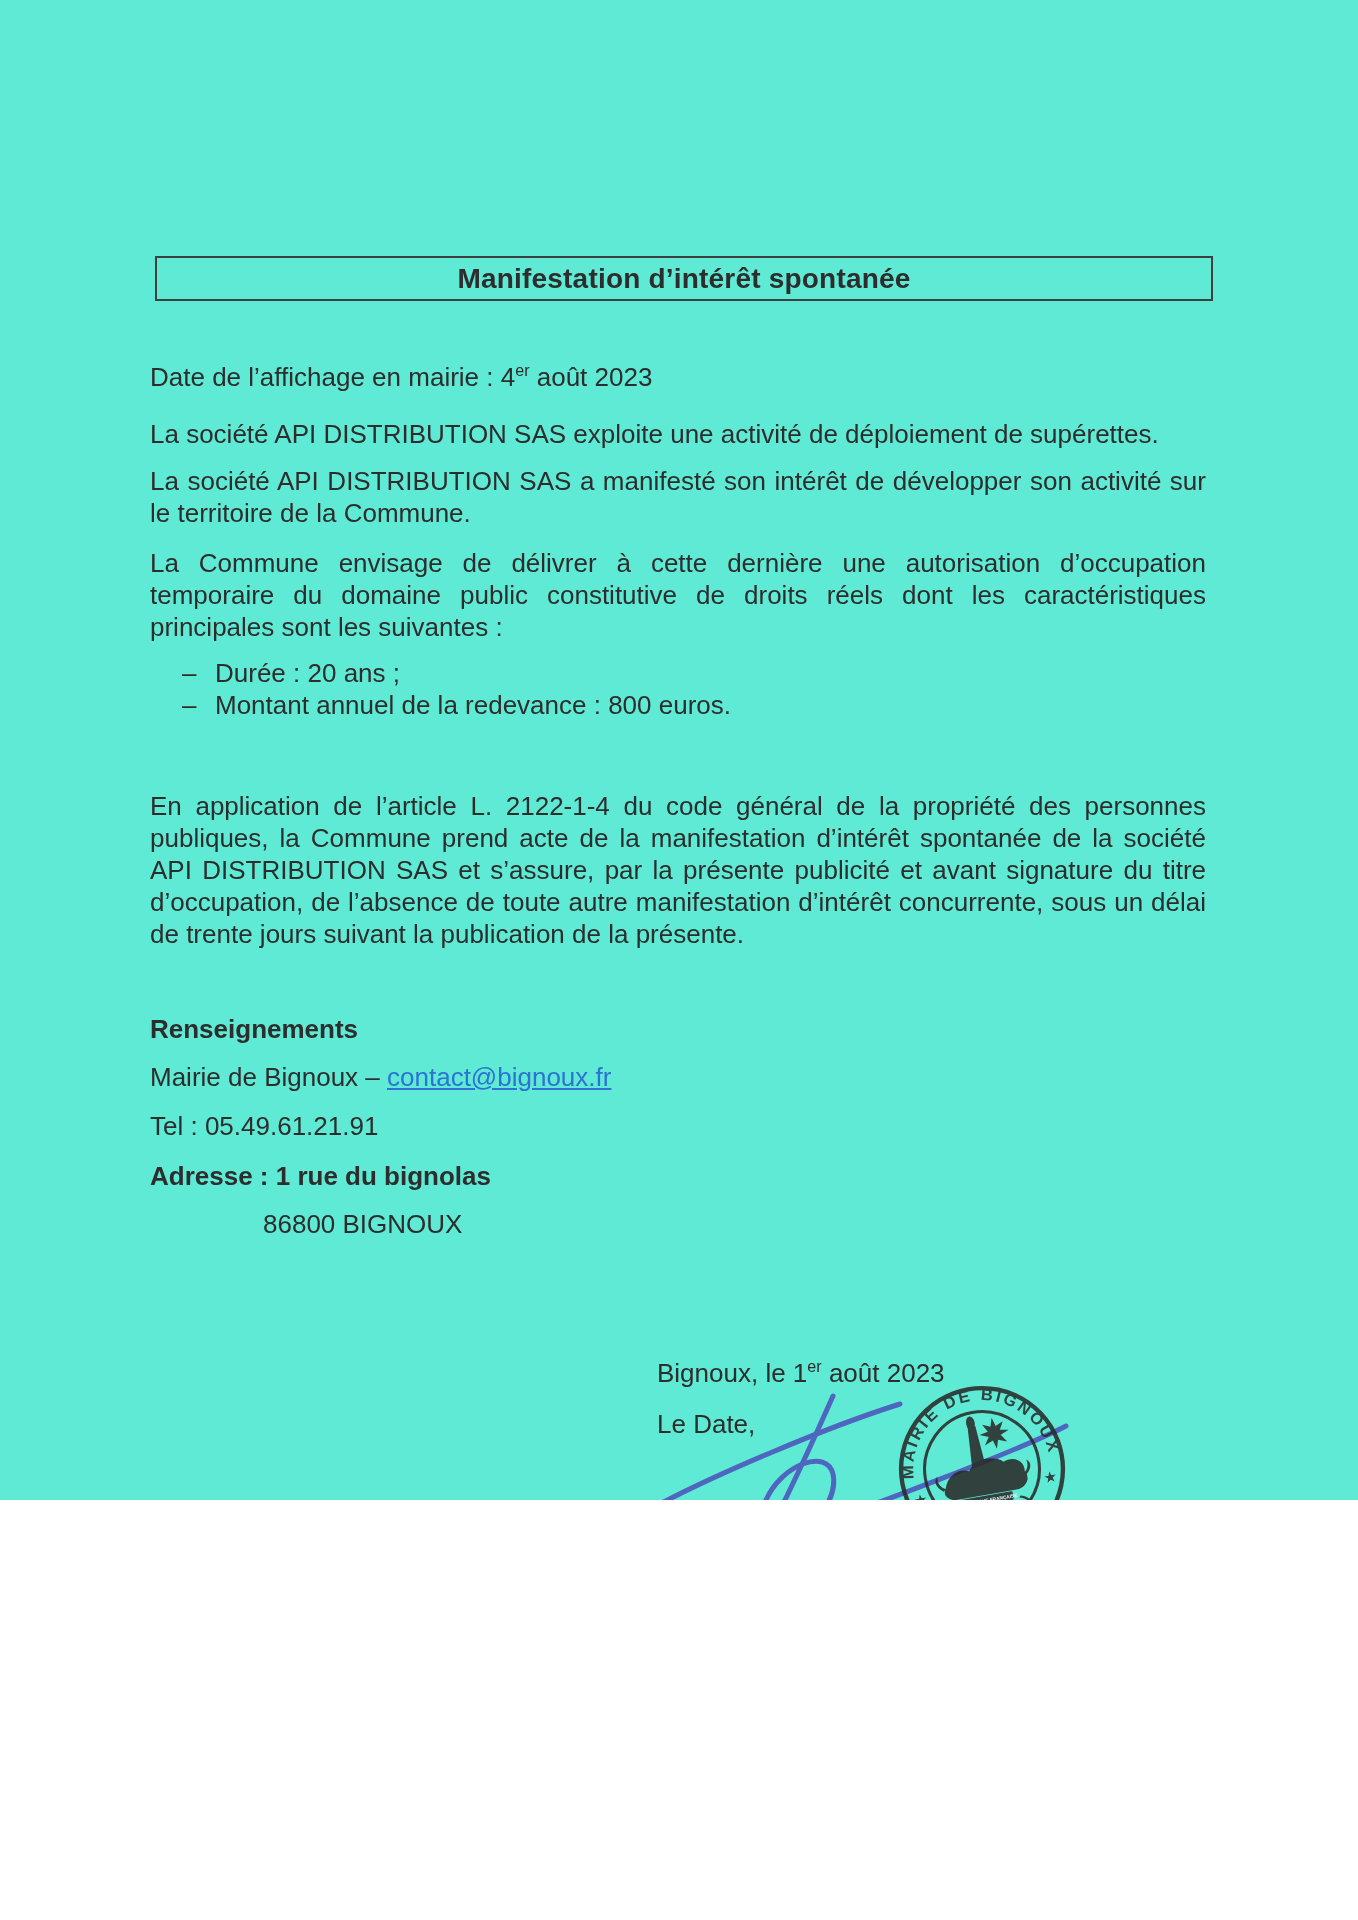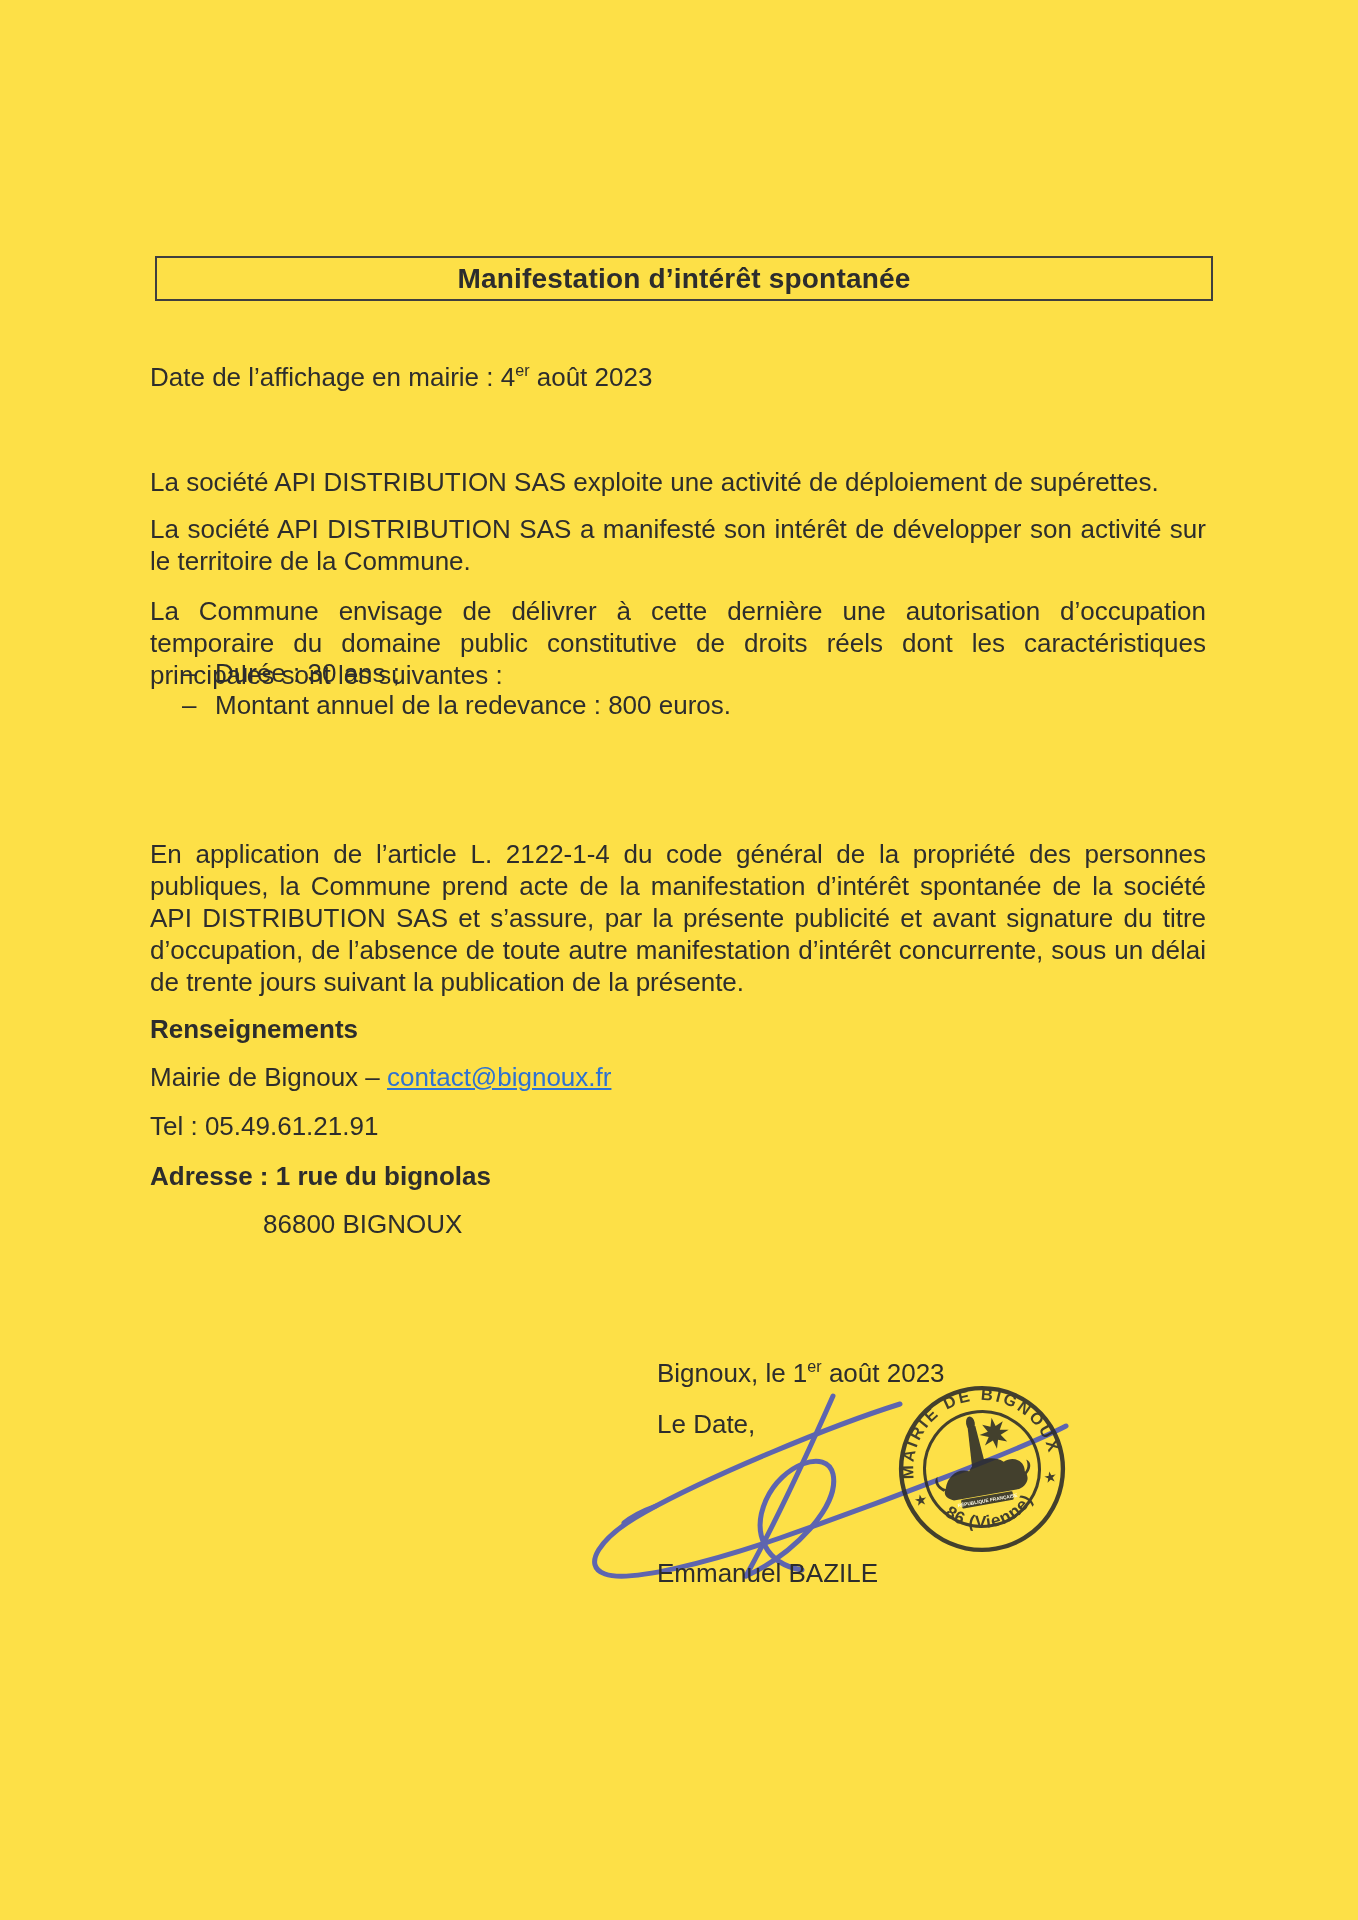--- a/index.html
+++ b/index.html
@@ -1,29 +1,29 @@
 <!DOCTYPE html>
 <html><head>
 <meta charset="utf-8">
 <style>
   html,body{margin:0;padding:0;background:#ffffff;}
   .page{
-    position:relative;width:1358px;height:1920px;background:#fde047;
+    position:relative;width:1358px;height:1500px;background:#5eead4;
     font-family:"Liberation Sans",sans-serif;color:#2d2d2d;overflow:hidden;
   }
   .title-box{
     position:absolute;left:155px;top:256px;width:1054px;height:41px;
     border:2px solid #3f3f3f;display:flex;align-items:center;justify-content:center;
     font-weight:700;font-size:28px;letter-spacing:.2px;
   }
   .block{
     position:absolute;left:150px;width:1056px;
     font-size:26px;line-height:32px;
   }
-  .just{text-align:justify;margin-top:48px;}
+  .just{text-align:justify;}
   sup.ord{font-size:.62em;vertical-align:super;line-height:0;}
   .bullet-row{display:flex;padding-left:32px;}
   .bullet-marker{width:33px;flex:none;}
   .bold{font-weight:700;}
   .indent-addr{padding-left:113px;}
   a.email{color:#2e72d2;text-decoration:underline;cursor:pointer;}
   .sig-line{position:absolute;left:657px;font-size:26px;line-height:32px;}
   .signature-svg{position:absolute;left:550px;top:1378px;width:540px;height:220px;}
   .stamp-svg{position:absolute;left:895px;top:1382px;width:174px;height:174px;}
   .stamp-text{font-family:"Liberation Sans",sans-serif;font-weight:700;fill:#2a2a2a;}
@@ -43,21 +43,21 @@
 
   <div class="block just" style="top:418px;">La société API DISTRIBUTION SAS exploite une activité de déploiement de supérettes.</div>
 
   <div class="block just" style="top:465px;">La société API DISTRIBUTION SAS a manifesté son intérêt de développer son activité sur le territoire de la Commune.</div>
 
   <div class="block just" style="top:547px;">La Commune envisage de délivrer à cette dernière une autorisation d’occupation temporaire du domaine public constitutive de droits réels dont les caractéristiques principales sont les suivantes :</div>
 
   <div class="block" style="top:657px;">
     <div class="bullet-row">
       <span class="bullet-marker">–</span>
-      <span>Durée : 30 ans ;</span>
+      <span>Durée : 20 ans ;</span>
     </div>
     <div class="bullet-row">
       <span class="bullet-marker">–</span>
       <span>Montant annuel de la redevance : 800 euros.</span>
     </div>
   </div>
 
   <div class="block just" style="top:790px;">En application de l’article L. 2122-1-4 du code général de la propriété des personnes publiques, la Commune prend acte de la manifestation d’intérêt spontanée de la société API DISTRIBUTION SAS et s’assure, par la présente publicité et avant signature du titre d’occupation, de l’absence de toute autre manifestation d’intérêt concurrente, sous un délai de trente jours suivant la publication de la présente.</div>
 
   <div class="block" style="top:1061px;">

